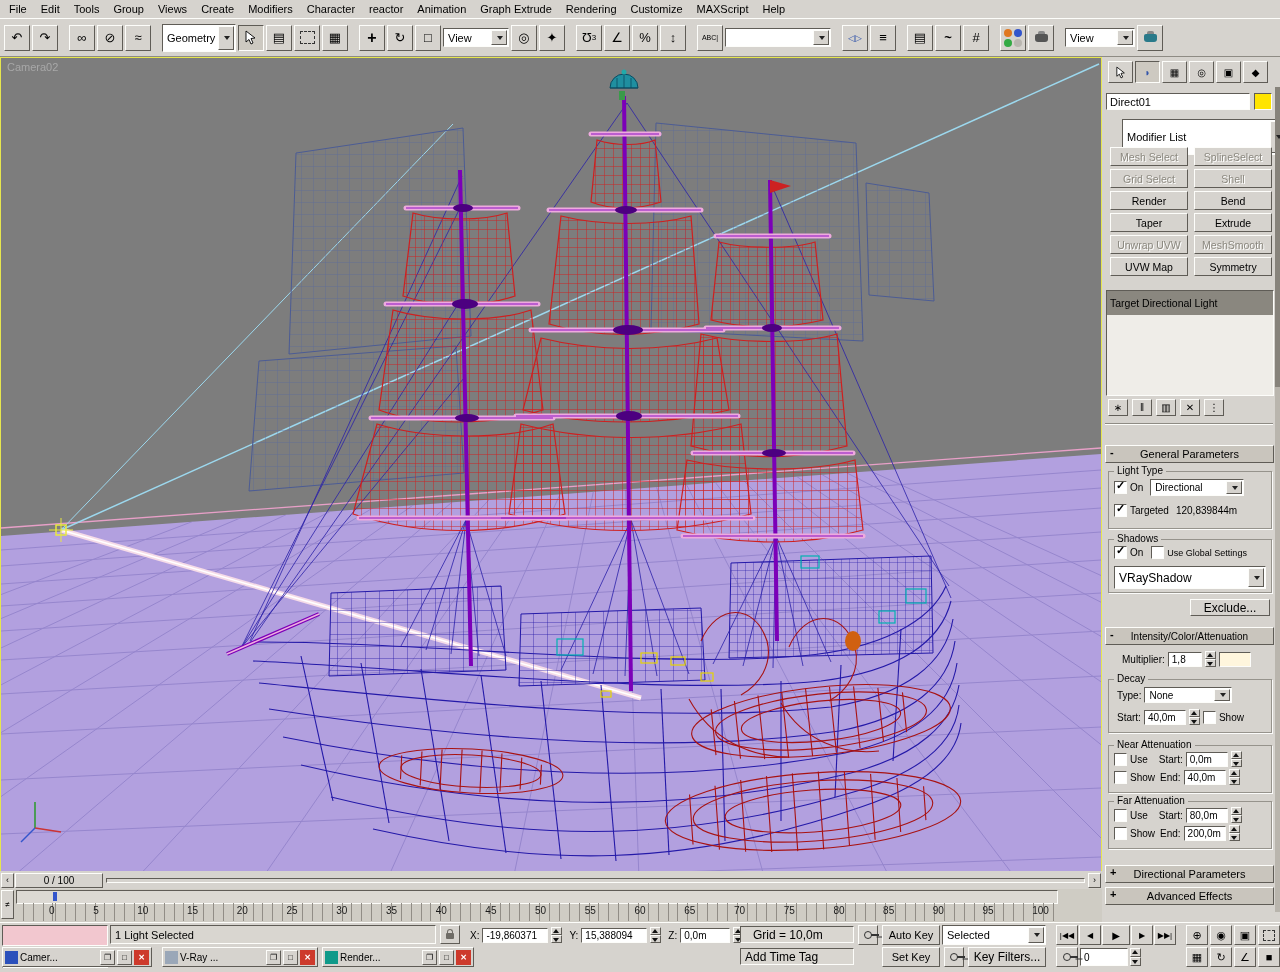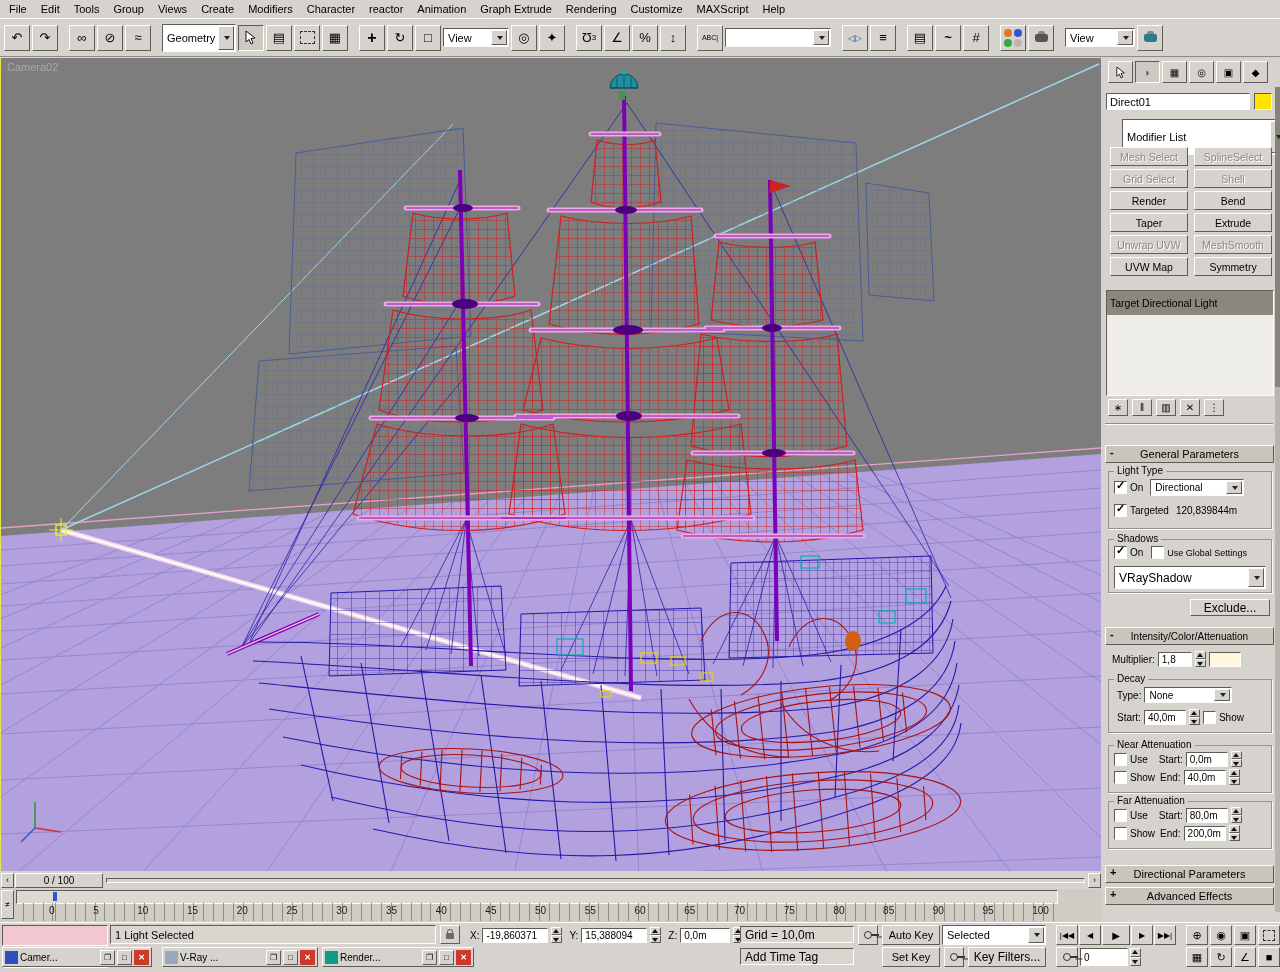--- a/index.html
+++ b/index.html
@@ -466,21 +466,21 @@
       <span style="font-size:9px">Use Global Settings</span>
     </div>
     <div class="dd" style="position:absolute;left:5px;top:26px;width:152px;height:23px;font-size:12px">VRayShadow</div>
   </div>
   <div class="btn raised abs sm" style="left:88px;top:542px;width:80px;height:17px">Exclude...</div>
 
   <div class="roll" style="top:570px">
     <span class="pm">-</span>
     <span style="font-size:10px">Intensity/Color/Attenuation</span>
   </div>
-  <div class="row" style="left:10px;top:594px">
+  <div class="row" style="left:20px;top:594px">
     <span>Multiplier:</span>
     <span class="sf" style="width:34px">1,8</span>
     <span class="spin">
         <i class="up"></i>
         <i class="dn"></i>
       </span>
     <span class="sunken" style="width:30px;height:13px;background:#fff6dd;display:inline-block"></span>
   </div>
   <div class="grp" style="top:622px;height:52px">
     <span class="gl">Decay</span>
@@ -618,21 +618,21 @@
         <i class="dn"></i>
       </span>
     <span style="margin-left:4px">Z:</span>
     <span class="sf" style="width:50px">0,0m</span>
     <span class="spin">
         <i class="up"></i>
         <i class="dn"></i>
       </span>
   </div>
 
-  <div class="abs sunken sm" style="left:740px;top:3px;width:114px;height:17px;background:#d9d6d0;display:flex;align-items:center;padding-left:4px;box-sizing:border-box">Grid = 10,0m</div>
+  <div class="abs sunken sm" style="left:740px;top:3px;width:114px;height:17px;background:#d9d6d0;display:flex;align-items:center;padding-left:12px;box-sizing:border-box">Grid = 10,0m</div>
   <div class="btn raised abs" style="left:858px;top:2px;width:20px;height:20px">
       <span class="keyico"></span>
     </div>
   <div class="btn raised abs" style="left:882px;top:2px;width:58px;height:20px">Auto Key</div>
   <div class="dd abs" style="left:942px;top:2px;width:104px;height:20px">Selected</div>
 
   <div class="row" style="left:1056px;top:2px;gap:1px">
     <div class="btn raised navb" style="font-size:8px">|◀◀</div>
     <div class="btn raised navb" style="font-size:8px">◀</div>
     <div class="btn raised" style="width:28px;height:20px;font-size:10px">▶</div>

